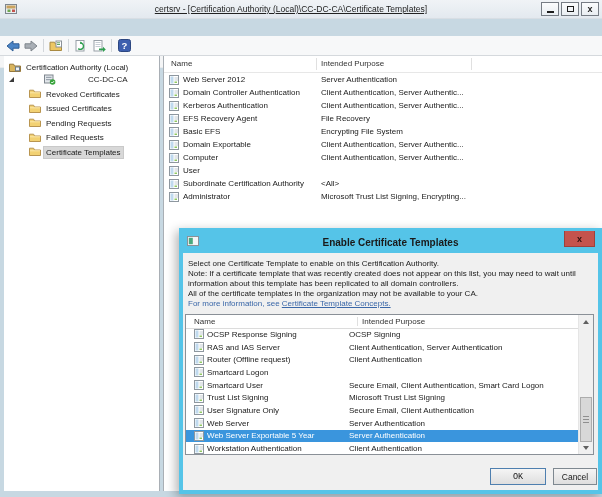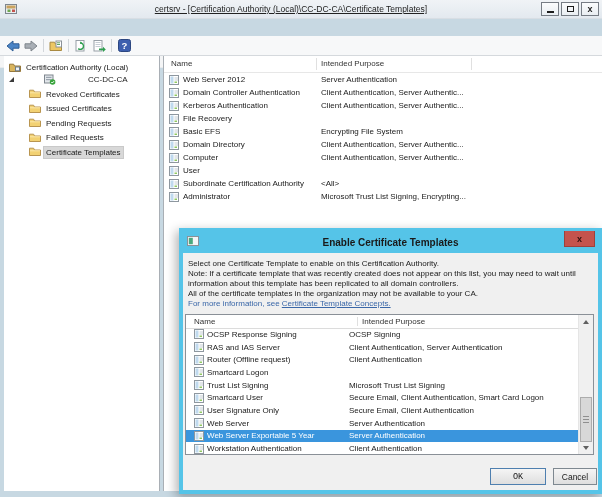--- a/index.html
+++ b/index.html
@@ -289,20 +289,21 @@
         <div class="mrow">
           <span class="cicon">
             <svg width="10" height="10" viewBox="0 0 10 10">
               <rect x="0.5" y="0.5" width="9" height="9" fill="#ffffff" stroke="#8E979F"></rect>
               <rect x="1.5" y="1.5" width="3" height="7" fill="#BFD9EE"></rect>
               <rect x="5.5" y="2.5" width="3.5" height="1" fill="#C6CDD4"></rect>
               <rect x="5.5" y="4.5" width="3.5" height="1" fill="#C6CDD4"></rect>
               <rect x="5.5" y="6.5" width="2.5" height="1.5" fill="#8FC861"></rect>
             </svg>
           </span>
+          <span class="mname">EFS Recovery Agent</span>
           <span class="mpurpose">File Recovery</span>
         </div>
         <div class="mrow">
           <span class="cicon">
             <svg width="10" height="10" viewBox="0 0 10 10">
               <rect x="0.5" y="0.5" width="9" height="9" fill="#ffffff" stroke="#8E979F"></rect>
               <rect x="1.5" y="1.5" width="3" height="7" fill="#BFD9EE"></rect>
               <rect x="5.5" y="2.5" width="3.5" height="1" fill="#C6CDD4"></rect>
               <rect x="5.5" y="4.5" width="3.5" height="1" fill="#C6CDD4"></rect>
               <rect x="5.5" y="6.5" width="2.5" height="1.5" fill="#8FC861"></rect>
@@ -314,21 +315,21 @@
         <div class="mrow">
           <span class="cicon">
             <svg width="10" height="10" viewBox="0 0 10 10">
               <rect x="0.5" y="0.5" width="9" height="9" fill="#ffffff" stroke="#8E979F"></rect>
               <rect x="1.5" y="1.5" width="3" height="7" fill="#BFD9EE"></rect>
               <rect x="5.5" y="2.5" width="3.5" height="1" fill="#C6CDD4"></rect>
               <rect x="5.5" y="4.5" width="3.5" height="1" fill="#C6CDD4"></rect>
               <rect x="5.5" y="6.5" width="2.5" height="1.5" fill="#8FC861"></rect>
             </svg>
           </span>
-          <span class="mname">Domain Directory</span>
+          <span class="mname">Domain Exportable</span>
           <span class="mpurpose">Client Authentication, Server Authentic...</span>
         </div>
         <div class="mrow">
           <span class="cicon">
             <svg width="10" height="10" viewBox="0 0 10 10">
               <rect x="0.5" y="0.5" width="9" height="9" fill="#ffffff" stroke="#8E979F"></rect>
               <rect x="1.5" y="1.5" width="3" height="7" fill="#BFD9EE"></rect>
               <rect x="5.5" y="2.5" width="3.5" height="1" fill="#C6CDD4"></rect>
               <rect x="5.5" y="4.5" width="3.5" height="1" fill="#C6CDD4"></rect>
               <rect x="5.5" y="6.5" width="2.5" height="1.5" fill="#8FC861"></rect>
@@ -470,38 +471,38 @@
             <span class="dname">
               <span class="cicon">
                 <svg width="10" height="10" viewBox="0 0 10 10">
                   <rect x="0.5" y="0.5" width="9" height="9" fill="#ffffff" stroke="#8E979F"></rect>
                   <rect x="1.5" y="1.5" width="3" height="7" fill="#BFD9EE"></rect>
                   <rect x="5.5" y="2.5" width="3.5" height="1" fill="#C6CDD4"></rect>
                   <rect x="5.5" y="4.5" width="3.5" height="1" fill="#C6CDD4"></rect>
                   <rect x="5.5" y="6.5" width="2.5" height="1.5" fill="#8FC861"></rect>
                 </svg>
               </span>
+              <span class="dnametxt">Smartcard User</span>
+            </span>
+            <span class="dpurpose">Secure Email, Client Authentication, Smart Card Logon</span>
+          </div>
+          <div class="drow">
+            <span class="dname">
+              <span class="cicon">
+                <svg width="10" height="10" viewBox="0 0 10 10">
+                  <rect x="0.5" y="0.5" width="9" height="9" fill="#ffffff" stroke="#8E979F"></rect>
+                  <rect x="1.5" y="1.5" width="3" height="7" fill="#BFD9EE"></rect>
+                  <rect x="5.5" y="2.5" width="3.5" height="1" fill="#C6CDD4"></rect>
+                  <rect x="5.5" y="4.5" width="3.5" height="1" fill="#C6CDD4"></rect>
+                  <rect x="5.5" y="6.5" width="2.5" height="1.5" fill="#8FC861"></rect>
+                </svg>
+              </span>
               <span class="dnametxt">Trust List Signing</span>
             </span>
             <span class="dpurpose">Microsoft Trust List Signing</span>
-          </div>
-          <div class="drow">
-            <span class="dname">
-              <span class="cicon">
-                <svg width="10" height="10" viewBox="0 0 10 10">
-                  <rect x="0.5" y="0.5" width="9" height="9" fill="#ffffff" stroke="#8E979F"></rect>
-                  <rect x="1.5" y="1.5" width="3" height="7" fill="#BFD9EE"></rect>
-                  <rect x="5.5" y="2.5" width="3.5" height="1" fill="#C6CDD4"></rect>
-                  <rect x="5.5" y="4.5" width="3.5" height="1" fill="#C6CDD4"></rect>
-                  <rect x="5.5" y="6.5" width="2.5" height="1.5" fill="#8FC861"></rect>
-                </svg>
-              </span>
-              <span class="dnametxt">Smartcard User</span>
-            </span>
-            <span class="dpurpose">Secure Email, Client Authentication, Smart Card Logon</span>
           </div>
           <div class="drow">
             <span class="dname">
               <span class="cicon">
                 <svg width="10" height="10" viewBox="0 0 10 10">
                   <rect x="0.5" y="0.5" width="9" height="9" fill="#ffffff" stroke="#8E979F"></rect>
                   <rect x="1.5" y="1.5" width="3" height="7" fill="#BFD9EE"></rect>
                   <rect x="5.5" y="2.5" width="3.5" height="1" fill="#C6CDD4"></rect>
                   <rect x="5.5" y="4.5" width="3.5" height="1" fill="#C6CDD4"></rect>
                   <rect x="5.5" y="6.5" width="2.5" height="1.5" fill="#8FC861"></rect>

